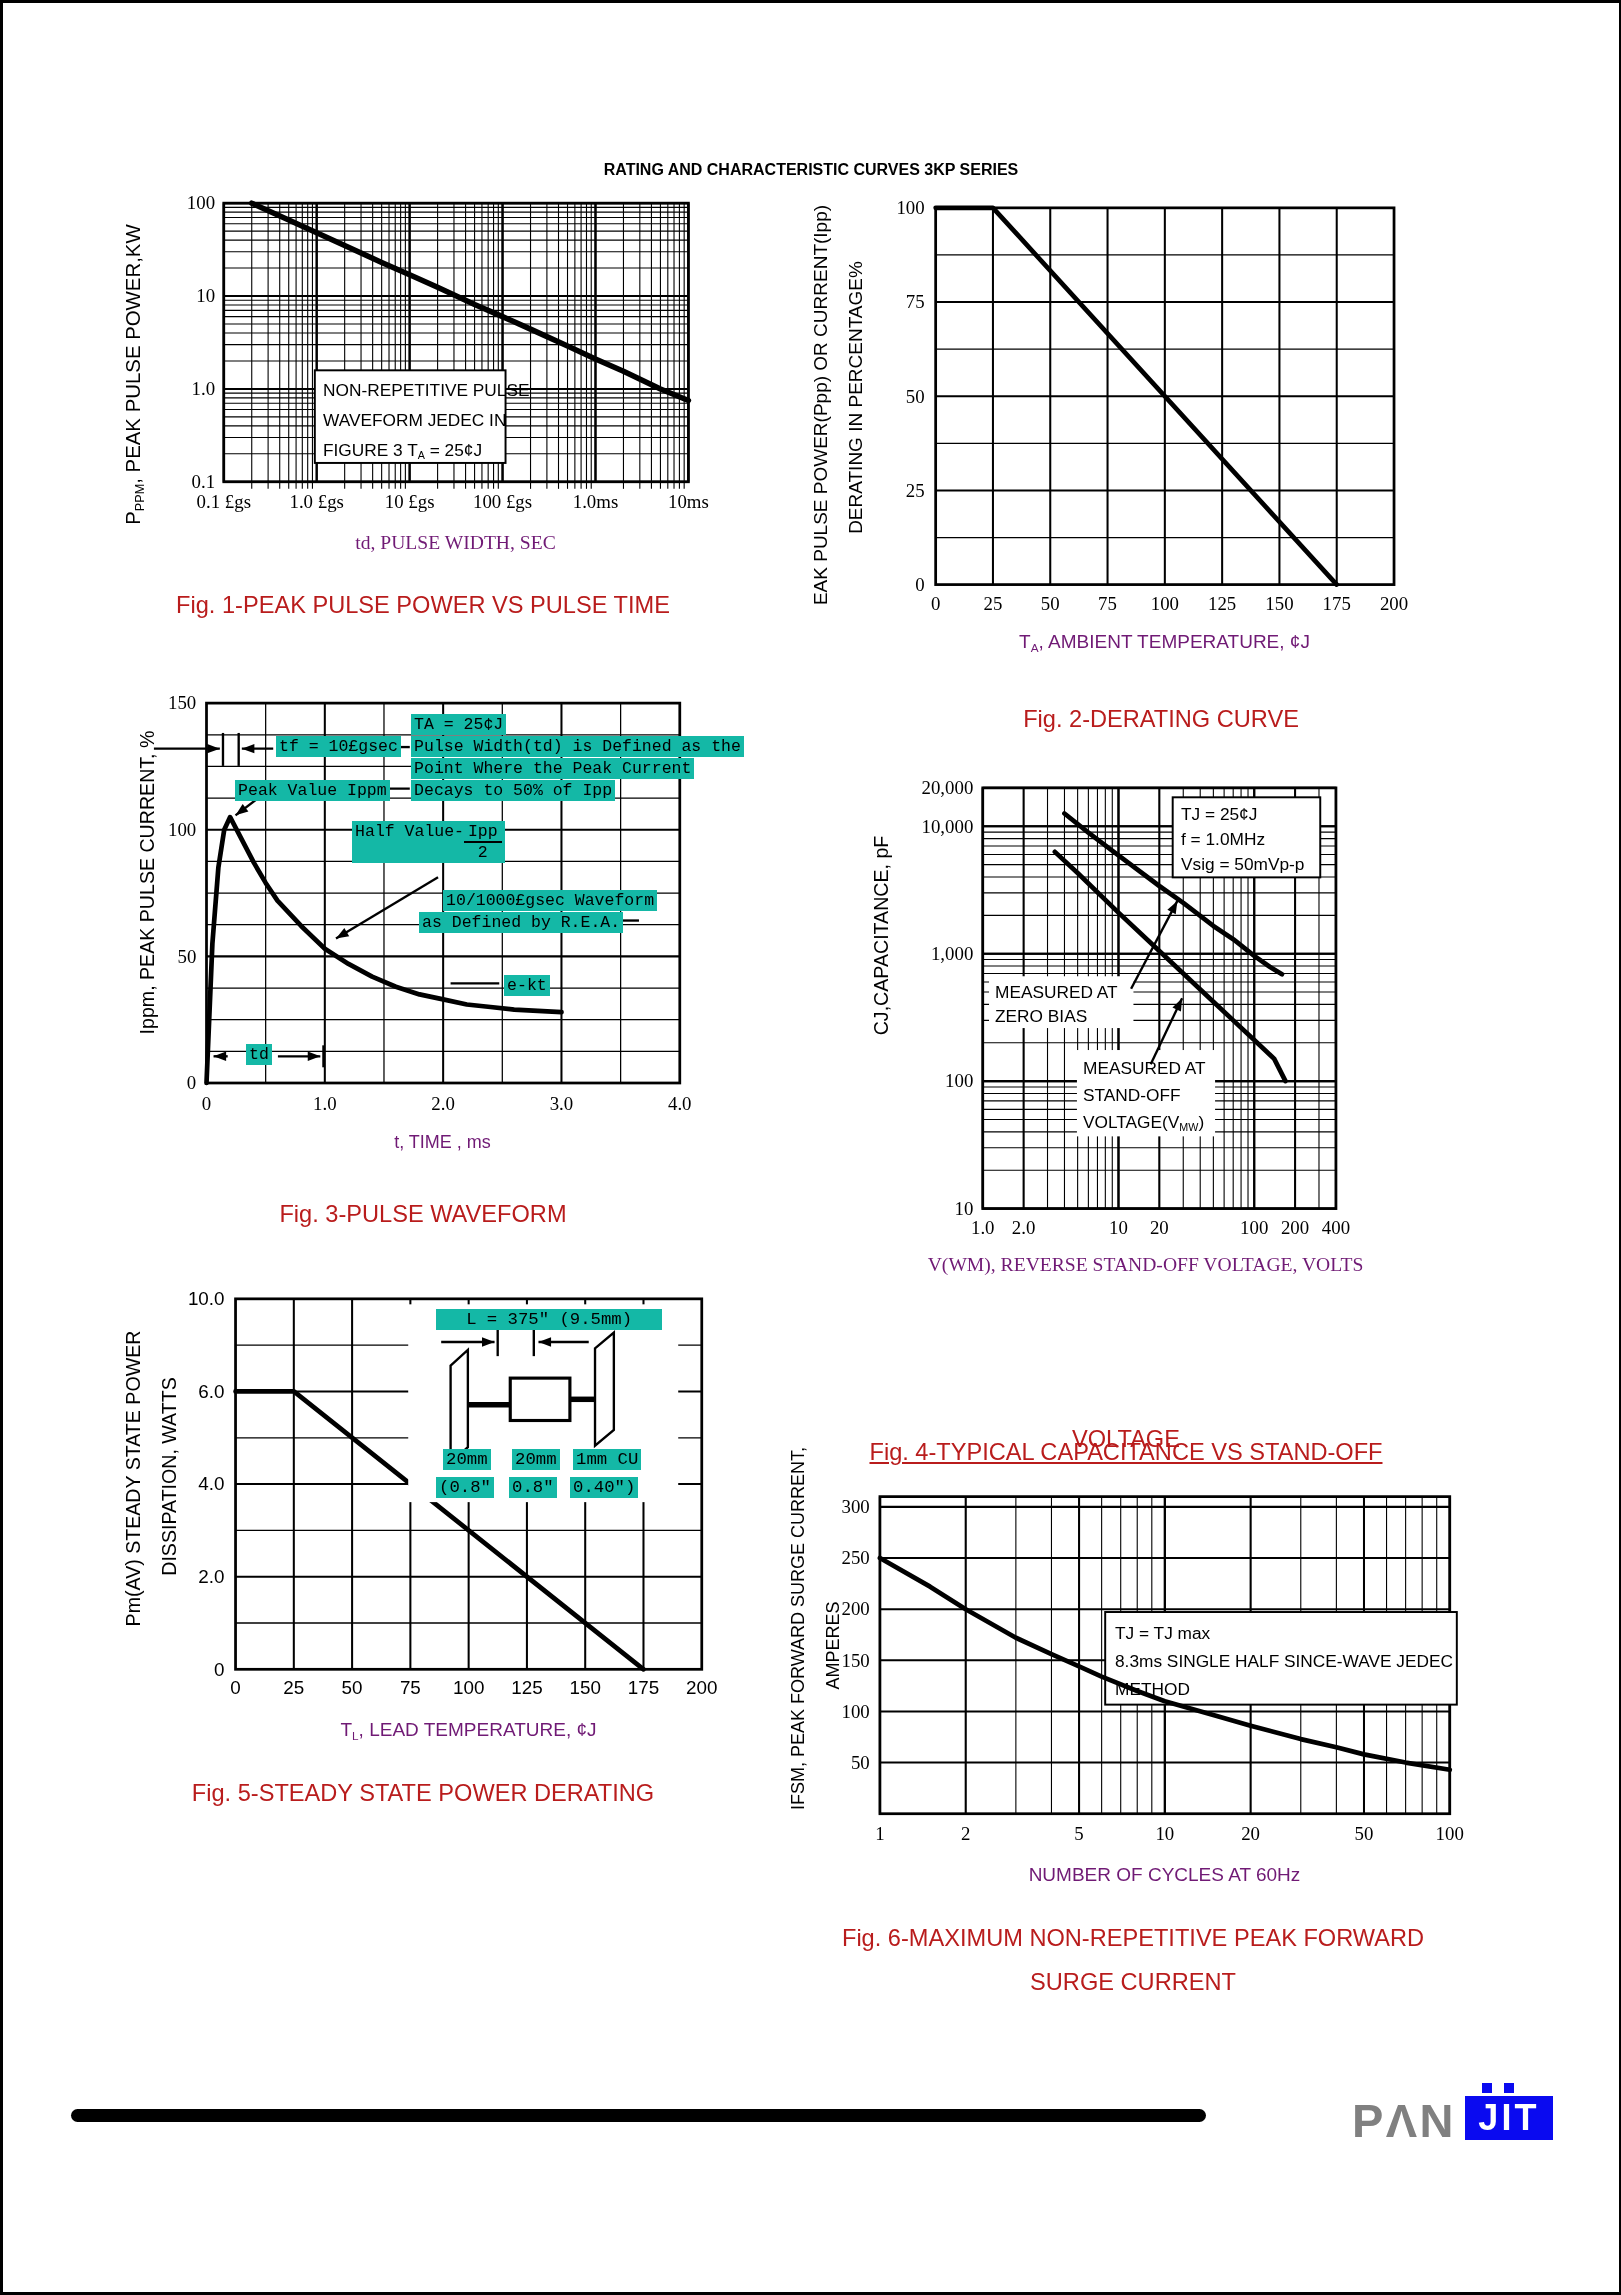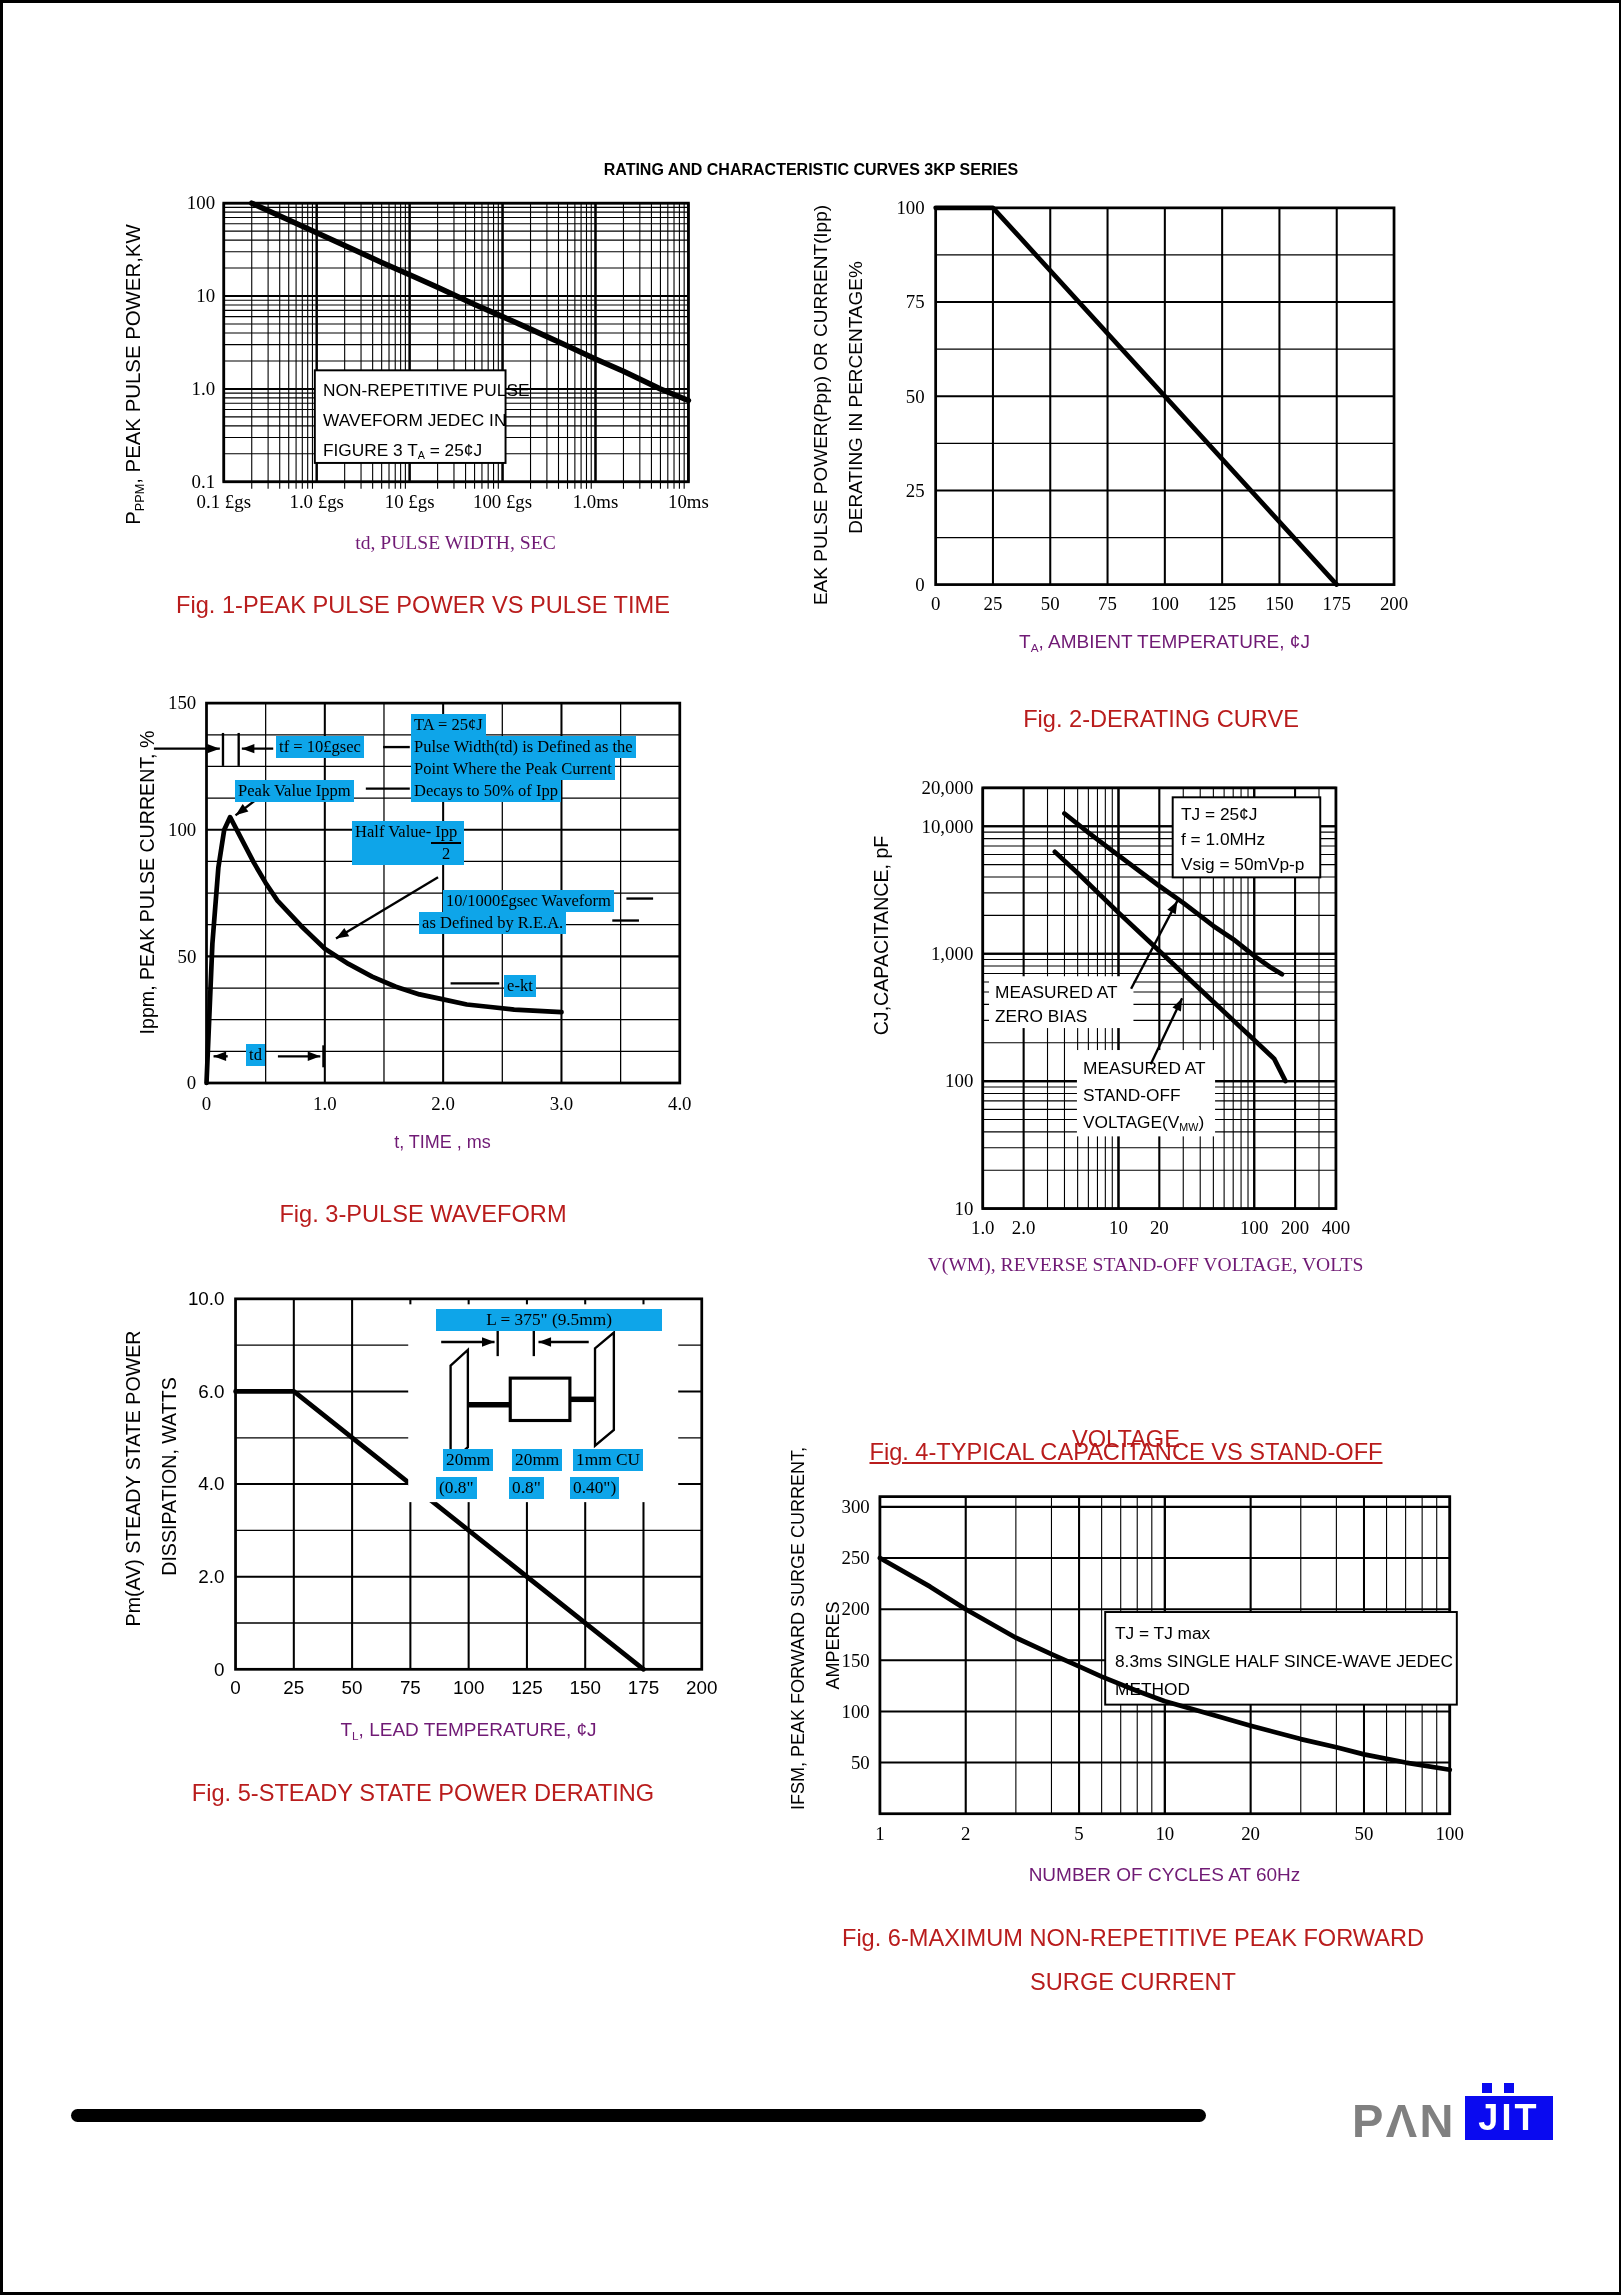--- a/index.html
+++ b/index.html
@@ -5,21 +5,21 @@
   html,body{margin:0;padding:0;background:#fff;}
   .page{position:relative;width:1622px;height:2295px;background:#fff;border:3.1px solid #000;box-sizing:border-box;overflow:hidden;}
   .abs{position:absolute;}
   .sans{font-family:"Liberation Sans",sans-serif;}
   .serif{font-family:"Liberation Serif",serif;}
   .title{top:115px;left:0;width:100%;text-align:center;font-weight:bold;font-size:16px;letter-spacing:0px;color:#000;margin-top:43px;}
   .cap{font-size:23.6px;text-align:center;color:#b91c1c;}
   .xlab{font-size:19px;text-align:center;color:#701a75;white-space:nowrap;}
   .vlabel{position:absolute;transform:rotate(-90deg);transform-origin:0 0;text-align:center;white-space:nowrap;color:#000;}
   .subsc{font-size:0.62em;vertical-align:-0.3em;}
-  .ann{position:absolute;font-family:Liberation Serif, serif;font-size:16.5px;background:#0ea5e9;padding:0.8px 3.1px;white-space:nowrap;color:#000;z-index:3;}
+  .ann{position:absolute;font-family:Liberation Mono, monospace;font-size:16.5px;background:#14b8a6;padding:0.8px 3.1px;white-space:nowrap;color:#000;z-index:3;}
   .boxtext{position:absolute;font-family:"Liberation Sans",sans-serif;color:#000;z-index:3;white-space:nowrap;background:transparent;}
   .frac{display:inline-block;text-align:center;vertical-align:top;}
   .fnum{display:block;border-bottom:2.4px solid #000;padding:0 3.9px;}
   .fden{display:block;}
   #charts{position:absolute;left:0;top:0;z-index:1;}
   .z2{z-index:2;}
   .rule{position:absolute;left:68px;top:2106px;width:1135px;height:13.3px;background:#000;border-radius:7px;}
   .pan{position:absolute;left:1349px;top:2090px;font-family:"Liberation Sans",sans-serif;font-weight:bold;font-size:47px;color:#808080;letter-spacing:2.4px;}
   .jitbox{position:absolute;left:1462px;top:2093px;width:88px;height:44px;background:#0a0af0;color:#fff;font-family:"Liberation Sans",sans-serif;font-weight:bold;font-size:36px;text-align:center;line-height:44px;letter-spacing:3.1px;}
   .dot{position:absolute;width:10.2px;height:10.2px;background:#0a0af0;top:2080px;}

